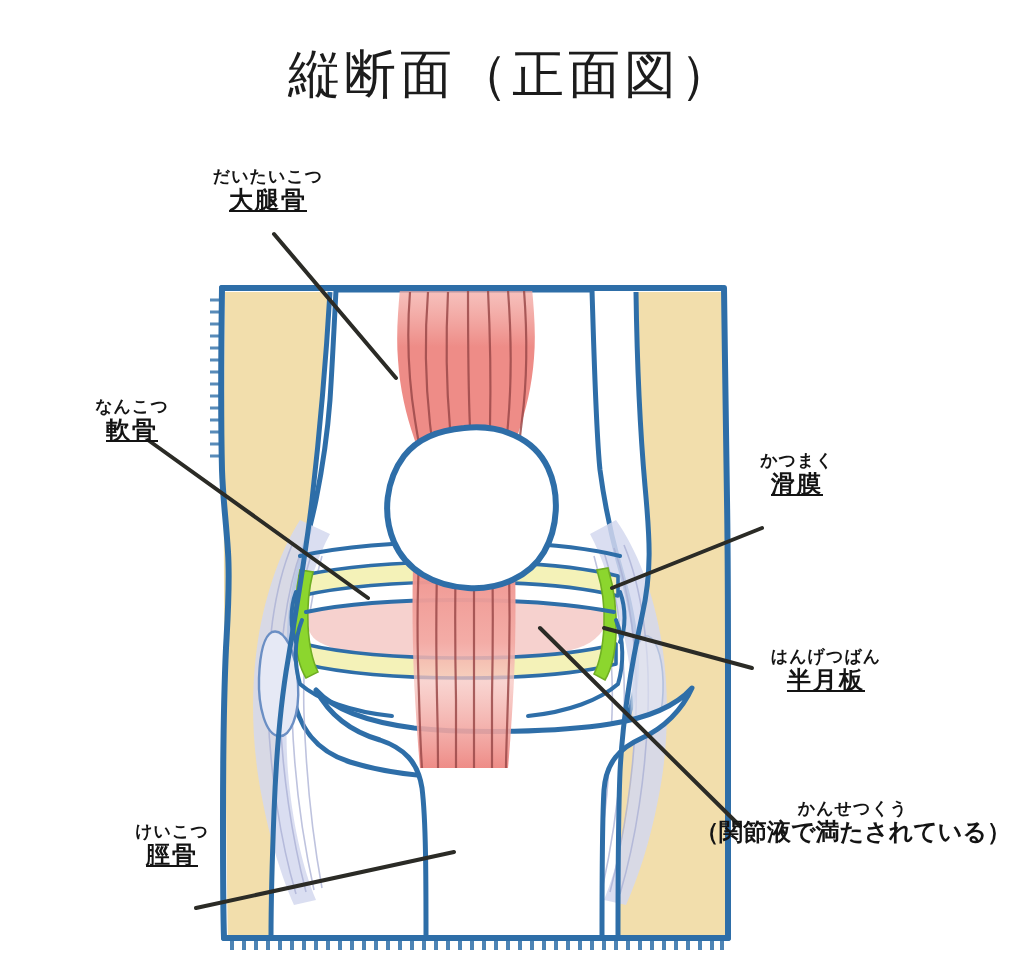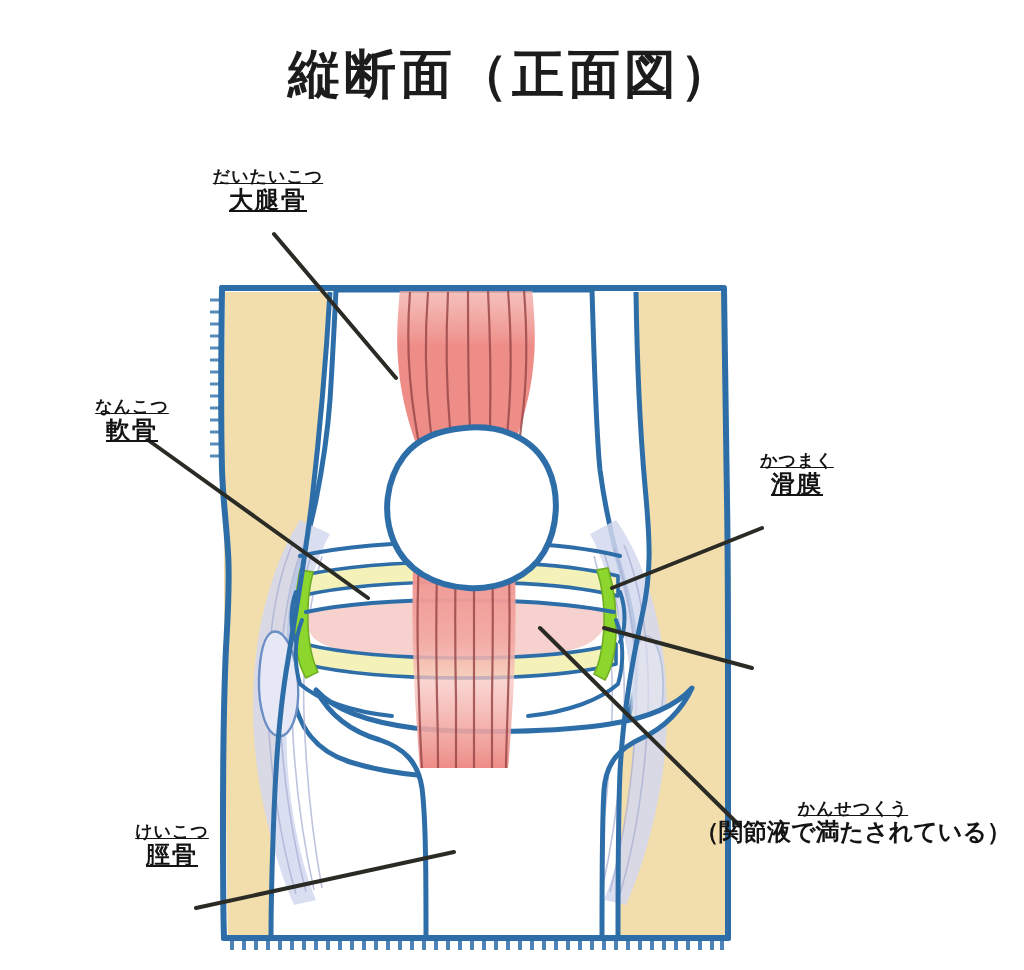--- a/index.html
+++ b/index.html
@@ -7,41 +7,40 @@
   body{
     width:1024px;height:970px;position:relative;overflow:hidden;
     font-family:"DejaVu Sans","Liberation Sans",sans-serif;
     color:#1a1a1a;
   }
   #stage{position:absolute;inset:0;width:1024px;height:970px;}
 
   .title{
     position:absolute;left:0;top:40px;width:1024px;
     text-align:center;
-    font-size:52px;letter-spacing:4px;font-weight:700;
+    font-size:52px;letter-spacing:4px;font-weight:400;
     color:#1c1c1c;
     white-space:nowrap;
   }
 
   svg#figure{position:absolute;left:0;top:0;width:1024px;height:970px;}
 
   .label{
     position:absolute;
     text-align:center;
     line-height:1;
     white-space:nowrap;
     color:#141414;
   }
   .label .furi{
     display:block;
     font-size:17px;
     font-weight:700;
     letter-spacing:1px;
     margin-bottom:3px;
-    text-decoration:underline;
   }
   .label .main{
     display:block;
     font-size:24px;
     font-weight:700;
     letter-spacing:2px;
     text-decoration:underline;
   }
   .label .sub{
     display:block;
@@ -331,20 +330,24 @@
   <div class="label" id="label-cartilage">
     <span class="furi">なんこつ</span>
     <span class="main">軟骨</span>
   </div>
 
   <div class="label" id="label-synovium">
     <span class="furi">かつまく</span>
     <span class="main">滑膜</span>
   </div>
 
+  <div class="label" id="label-meniscus">
+    <span class="furi">はんげつばん</span>
+    <span class="main">半月板</span>
+  </div>
 
   <div class="label" id="label-joint-cavity">
     <span class="furi">かんせつくう</span>
     <span class="sub">（関節液で満たされている）</span>
   </div>
 
   <div class="label" id="label-tibia">
     <span class="furi">けいこつ</span>
     <span class="main">脛骨</span>
   </div>

